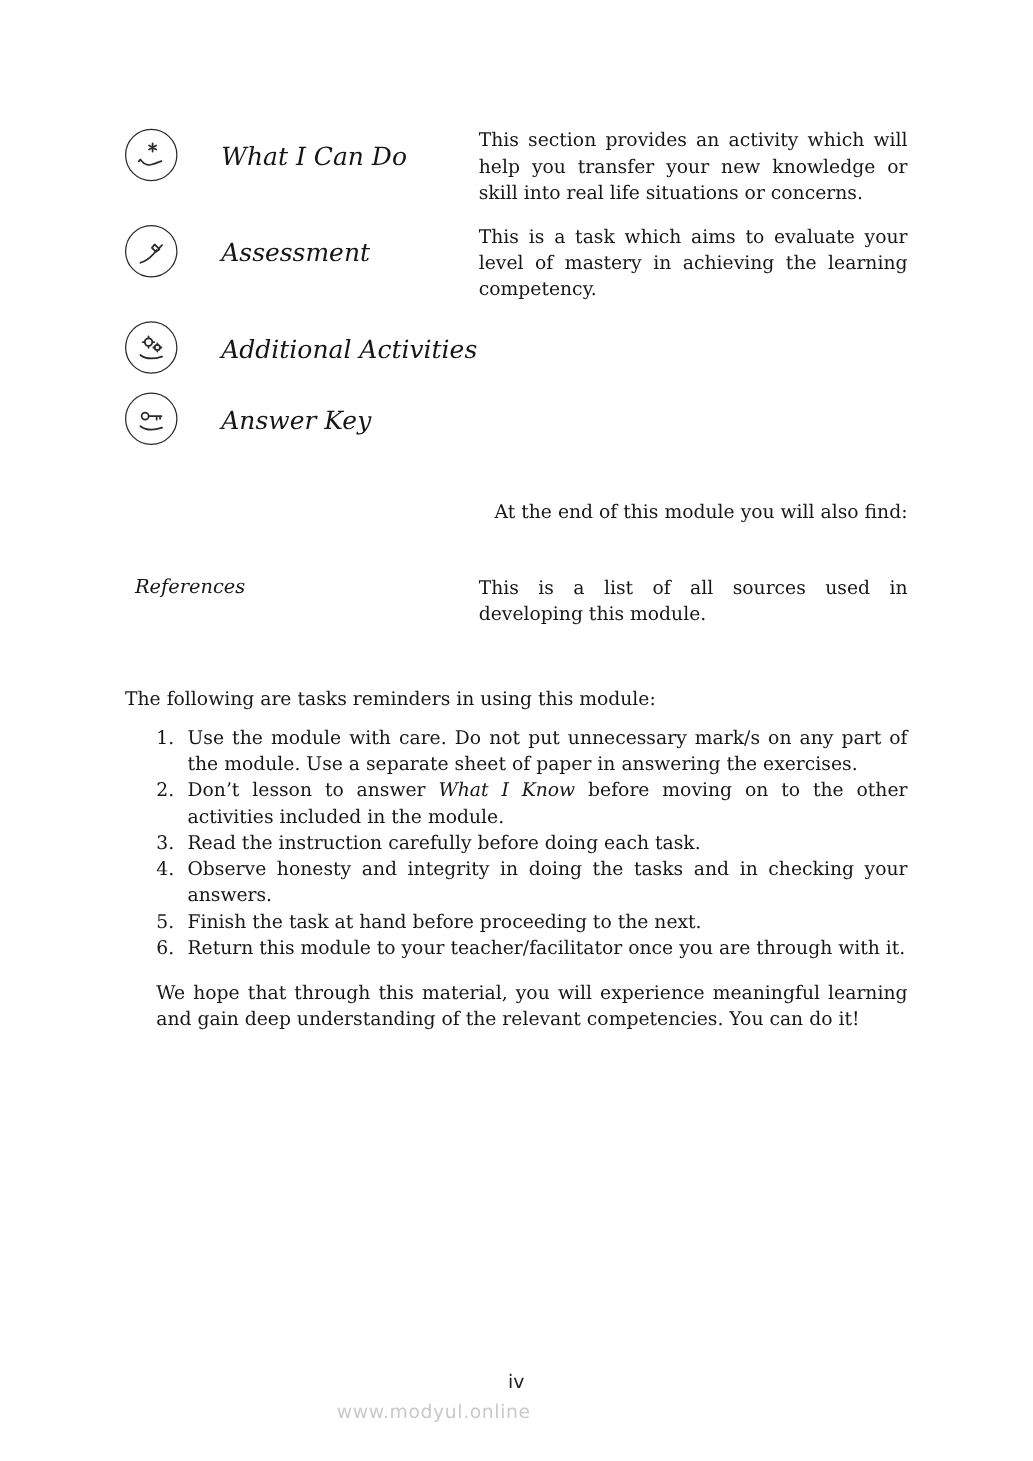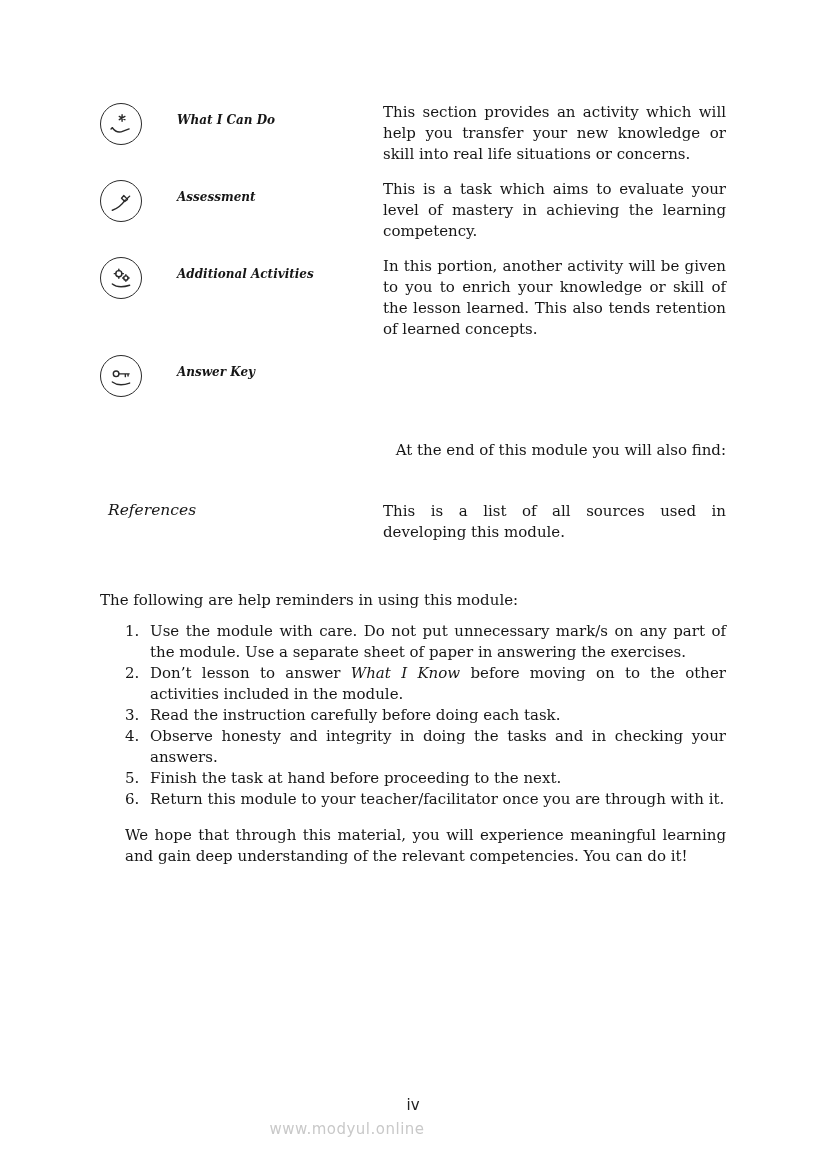--- a/index.html
+++ b/index.html
@@ -25,23 +25,23 @@
   .icon-circle {
     width: 42px; height: 42px;
     border: 1.4px solid #2a2a2a;
     border-radius: 50%;
     display: flex; align-items: center; justify-content: center;
     box-sizing: border-box;
   }
   .icon-circle svg { stroke: #2a2a2a; fill: none; stroke-width: 1.3; stroke-linecap: round; stroke-linejoin: round; }
   .label-cell {
     flex: 0 0 206px;
-    font-weight: bold;
+    font-weight: normal;
     font-style: italic;
-    font-size: 12px;
+    font-size: 20px;
     padding-top: 11px;
     box-sizing: border-box;
   }
   .desc-cell {
     flex: 1;
     line-height: 1.4;
     text-align: justify;
   }
   .also-find { margin-top: 44px; text-align: right; }
   .references-row { display: flex; margin-top: 42px; }
@@ -120,21 +120,20 @@
         <svg width="26" height="26" viewBox="0 0 24 24">
           <circle cx="10" cy="8" r="2.8"></circle>
           <path d="M10 5.2 V3.8 M10 10.8 V12.2 M7.2 8 H5.8 M12.8 8 H14.2"></path>
           <circle cx="16.5" cy="12" r="2"></circle>
           <path d="M16.5 10 V9 M16.5 14 V15 M14.5 12 H13.5 M18.5 12 H19.5"></path>
           <path d="M4 17.5 q5.5 4.5 16 1.2"></path>
         </svg>
       </div>
     </div>
     <div class="label-cell">Additional Activities</div>
-    <div class="desc-cell">In this portion, another activity will be given to you to enrich your knowledge or skill of the lesson learned. This also tends retention of learned concepts.</div>
   </div>
 
   <div class="info-row">
     <div class="icon-cell">
       <div class="icon-circle">
         <svg width="26" height="26" viewBox="0 0 24 24">
           <circle cx="7.5" cy="10" r="2.6"></circle>
           <path d="M10.1 10 H19.5 M16 10 v2.6 M18.5 10 v2"></path>
           <path d="M4 17.5 q6 4.5 16 1"></path>
         </svg>
@@ -143,21 +142,21 @@
     <div class="label-cell">Answer Key</div>
   </div>
 
   <div class="also-find">At the end of this module you will also find:</div>
 
   <div class="references-row">
     <div class="references-label">References</div>
     <div class="references-desc">This is a list of all sources used in developing this module.</div>
   </div>
 
-  <div class="reminders-intro">The following are help reminders in using this module:</div>
+  <div class="reminders-intro">The following are tasks reminders in using this module:</div>
 
   <div class="reminders">
     <div class="reminder">
       <div class="reminder-num">1.</div>
       <div class="reminder-text">Use the module with care. Do not put unnecessary mark/s on any part of the module. Use a separate sheet of paper in answering the exercises.</div>
     </div>
     <div class="reminder">
       <div class="reminder-num">2.</div>
       <div class="reminder-text"><span>Don’t lesson to answer </span><span class="italic">What I Know</span><span> before moving on to the other activities included in the module.</span></div>
     </div>

